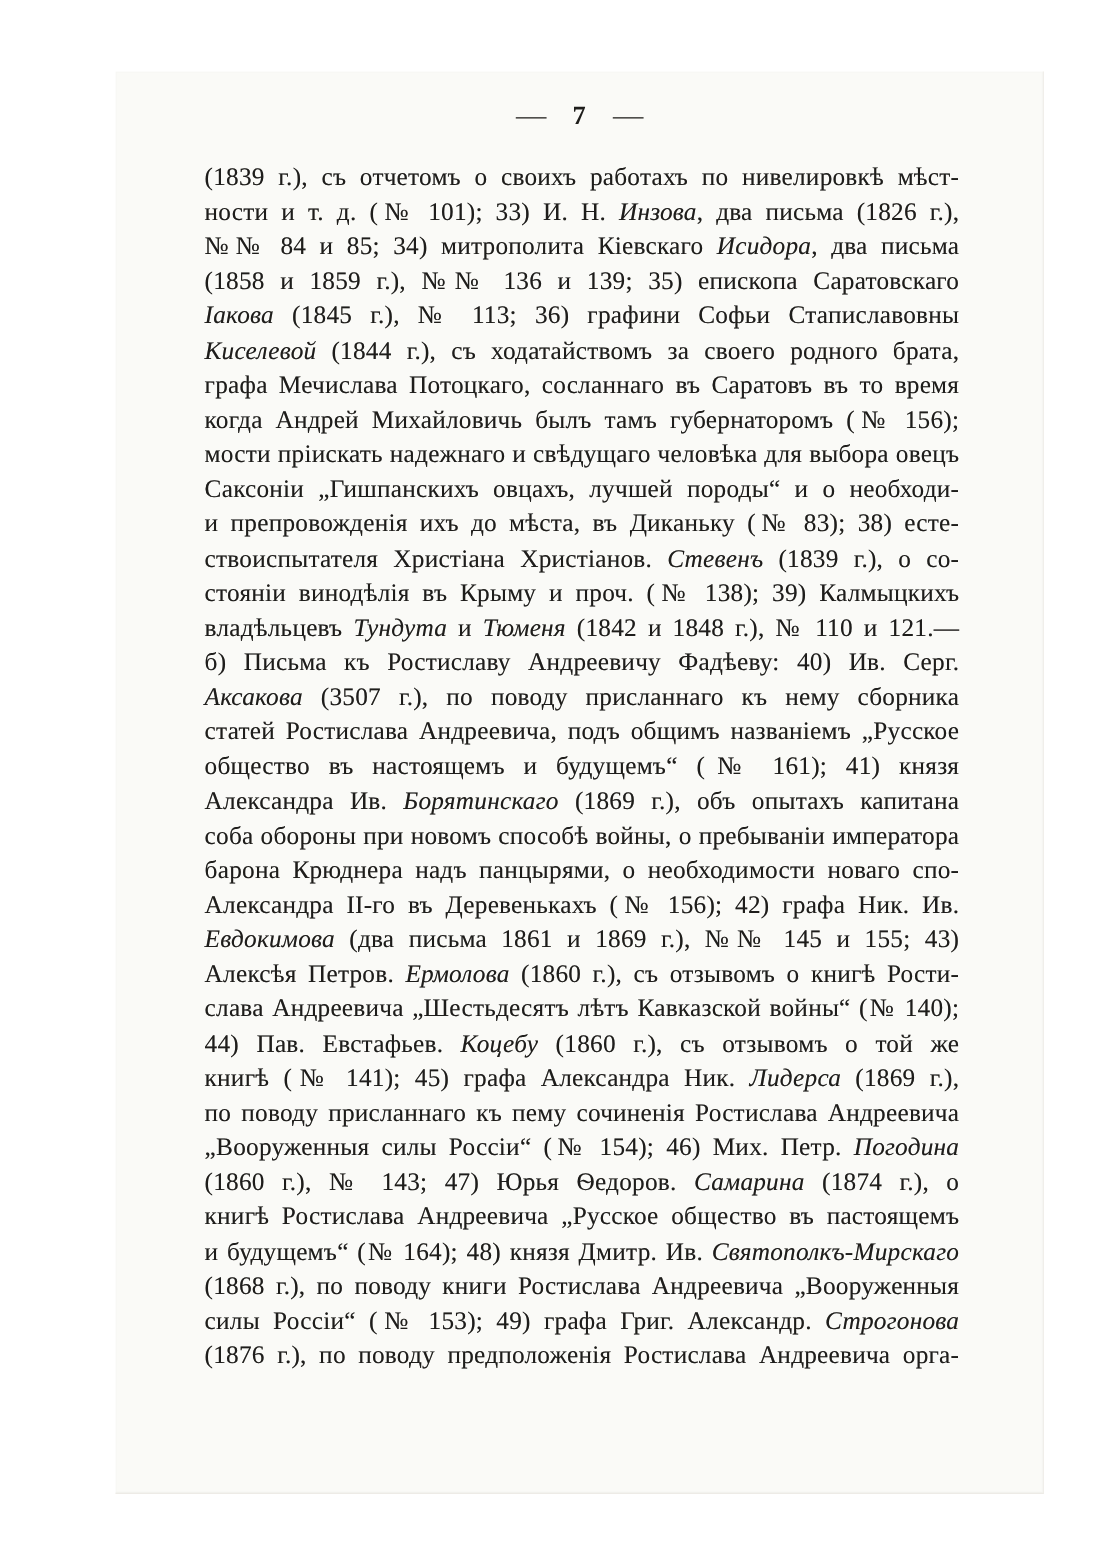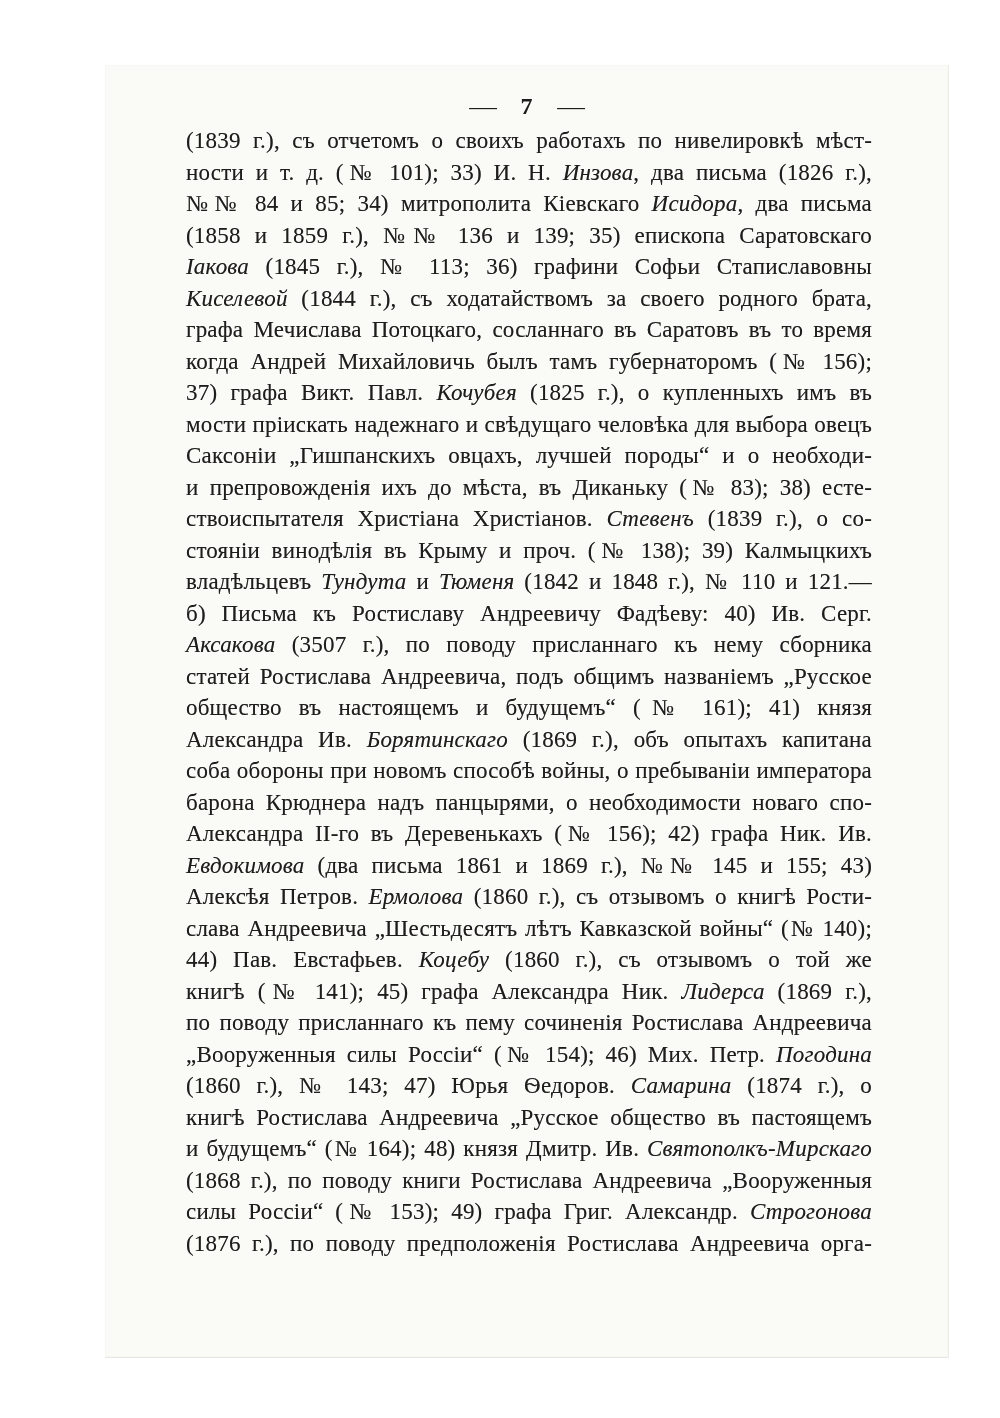--- a/index.html
+++ b/index.html
@@ -41,21 +41,21 @@
     letter-spacing: 0;
     transform: scaleX(1.15);
   }
   .page-header .num {
     font-weight: 700;
     font-size: 24px;
   }
   .text-block {
     position: absolute;
     left: 81px;   
-    top: 60px;    
+    top: 80px;    
     width: 686px;
   }
   .line {
     height: 31.5px;
     line-height: 31.5px;
     font-size: 23px;
     text-align: justify;
     text-align-last: justify;
     text-justify: inter-word;
     white-space: normal;
@@ -78,21 +78,20 @@
   </div>
   <div class="text-block">
       <div class="line"><span>(1839 г.), съ отчетомъ о своихъ работахъ по нивелировкѣ мѣст-</span></div>
       <div class="line"><span>ности и т. д. (№ 101); 33) И. Н. </span><span class="it">Инзова</span><span>, два письма (1826 г.),</span></div>
       <div class="line"><span>№№ 84 и 85; 34) митрополита Кіевскаго </span><span class="it">Исидора</span><span>, два письма</span></div>
       <div class="line"><span>(1858 и 1859 г.), №№ 136 и 139; 35) епископа Саратовскаго</span></div>
       <div class="line"><span class="it">Іакова</span><span> (1845 г.), № 113; 36) графини Софьи Стапиславовны</span></div>
       <div class="line"><span class="it">Киселевой</span><span> (1844 г.), съ ходатайствомъ за своего родного брата,</span></div>
       <div class="line"><span>графа Мечислава Потоцкаго, сосланнаго въ Саратовъ въ то время</span></div>
       <div class="line"><span>когда Андрей Михайловичь былъ тамъ губернаторомъ (№ 156);</span></div>
-      <div class="line"><span>37) графа Викт. Павл. </span><span class="it">Кочубея</span><span> (1825 г.), о купленныхъ имъ въ</span></div>
       <div class="line"><span>мости пріискать надежнаго и свѣдущаго человѣка для выбора овецъ</span></div>
       <div class="line"><span>Саксоніи „Гишпанскихъ овцахъ, лучшей породы“ и о необходи-</span></div>
       <div class="line"><span>и препровожденія ихъ до мѣста, въ Диканьку (№ 83); 38) есте-</span></div>
       <div class="line"><span>ствоиспытателя Христіана Христіанов. </span><span class="it">Стевенъ</span><span> (1839 г.), о со-</span></div>
       <div class="line"><span>стояніи винодѣлія въ Крыму и проч. (№ 138); 39) Калмыцкихъ</span></div>
       <div class="line"><span>владѣльцевъ </span><span class="it">Тундута</span><span> и </span><span class="it">Тюменя</span><span> (1842 и 1848 г.), № 110 и 121.—</span></div>
       <div class="line"><span>б) Письма къ Ростиславу Андреевичу Фадѣеву: 40) Ив. Серг.</span></div>
       <div class="line"><span class="it">Аксакова</span><span> (3507 г.), по поводу присланнаго къ нему сборника</span></div>
       <div class="line"><span>статей Ростислава Андреевича, подъ общимъ названіемъ „Русское</span></div>
       <div class="line"><span>общество въ настоящемъ и будущемъ“ (№ 161); 41) князя</span></div>

